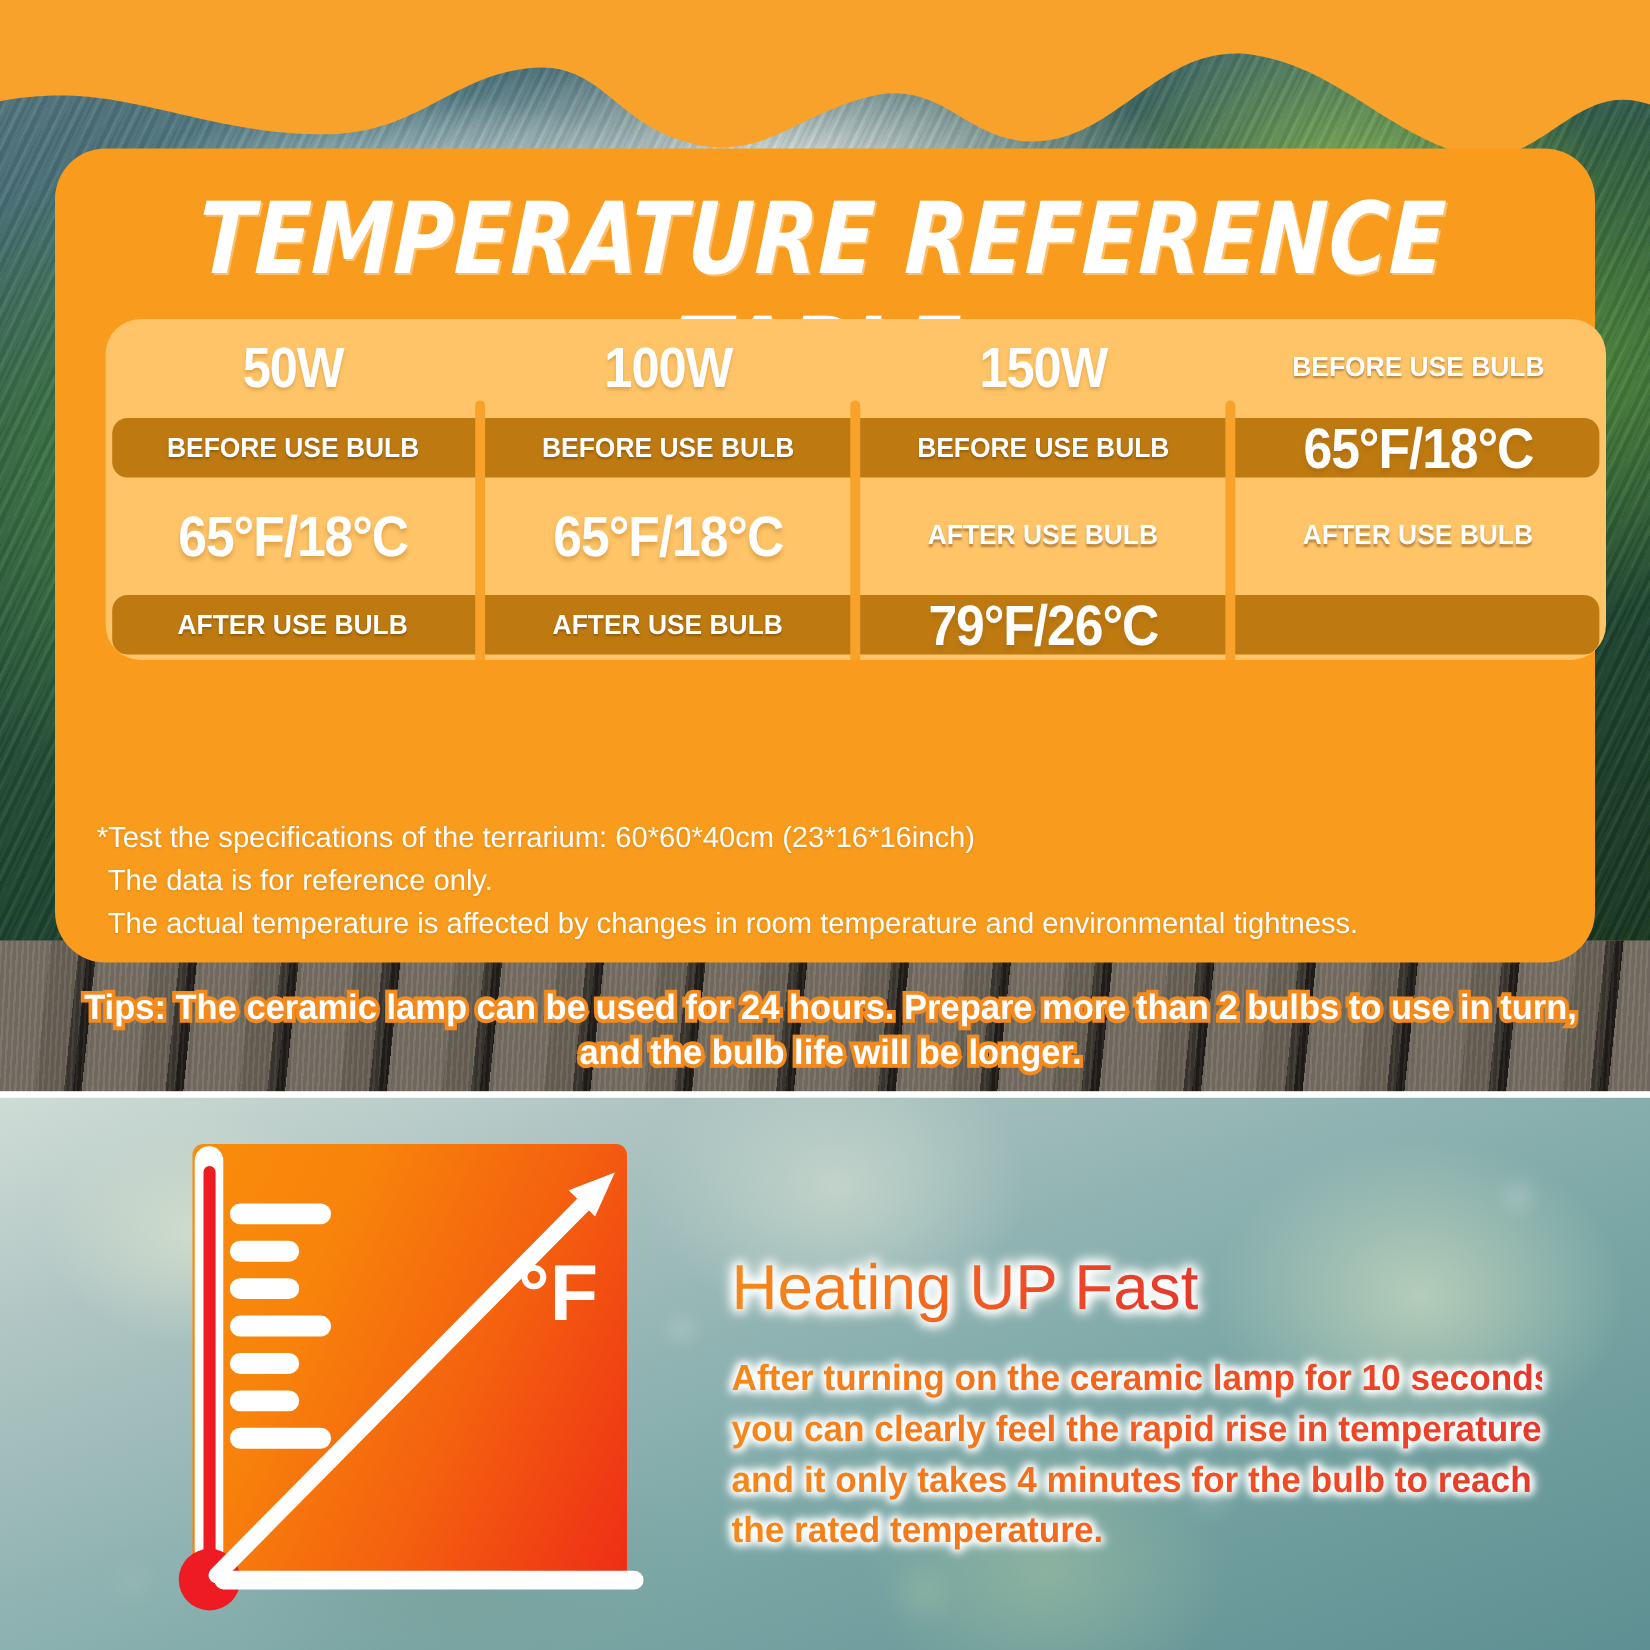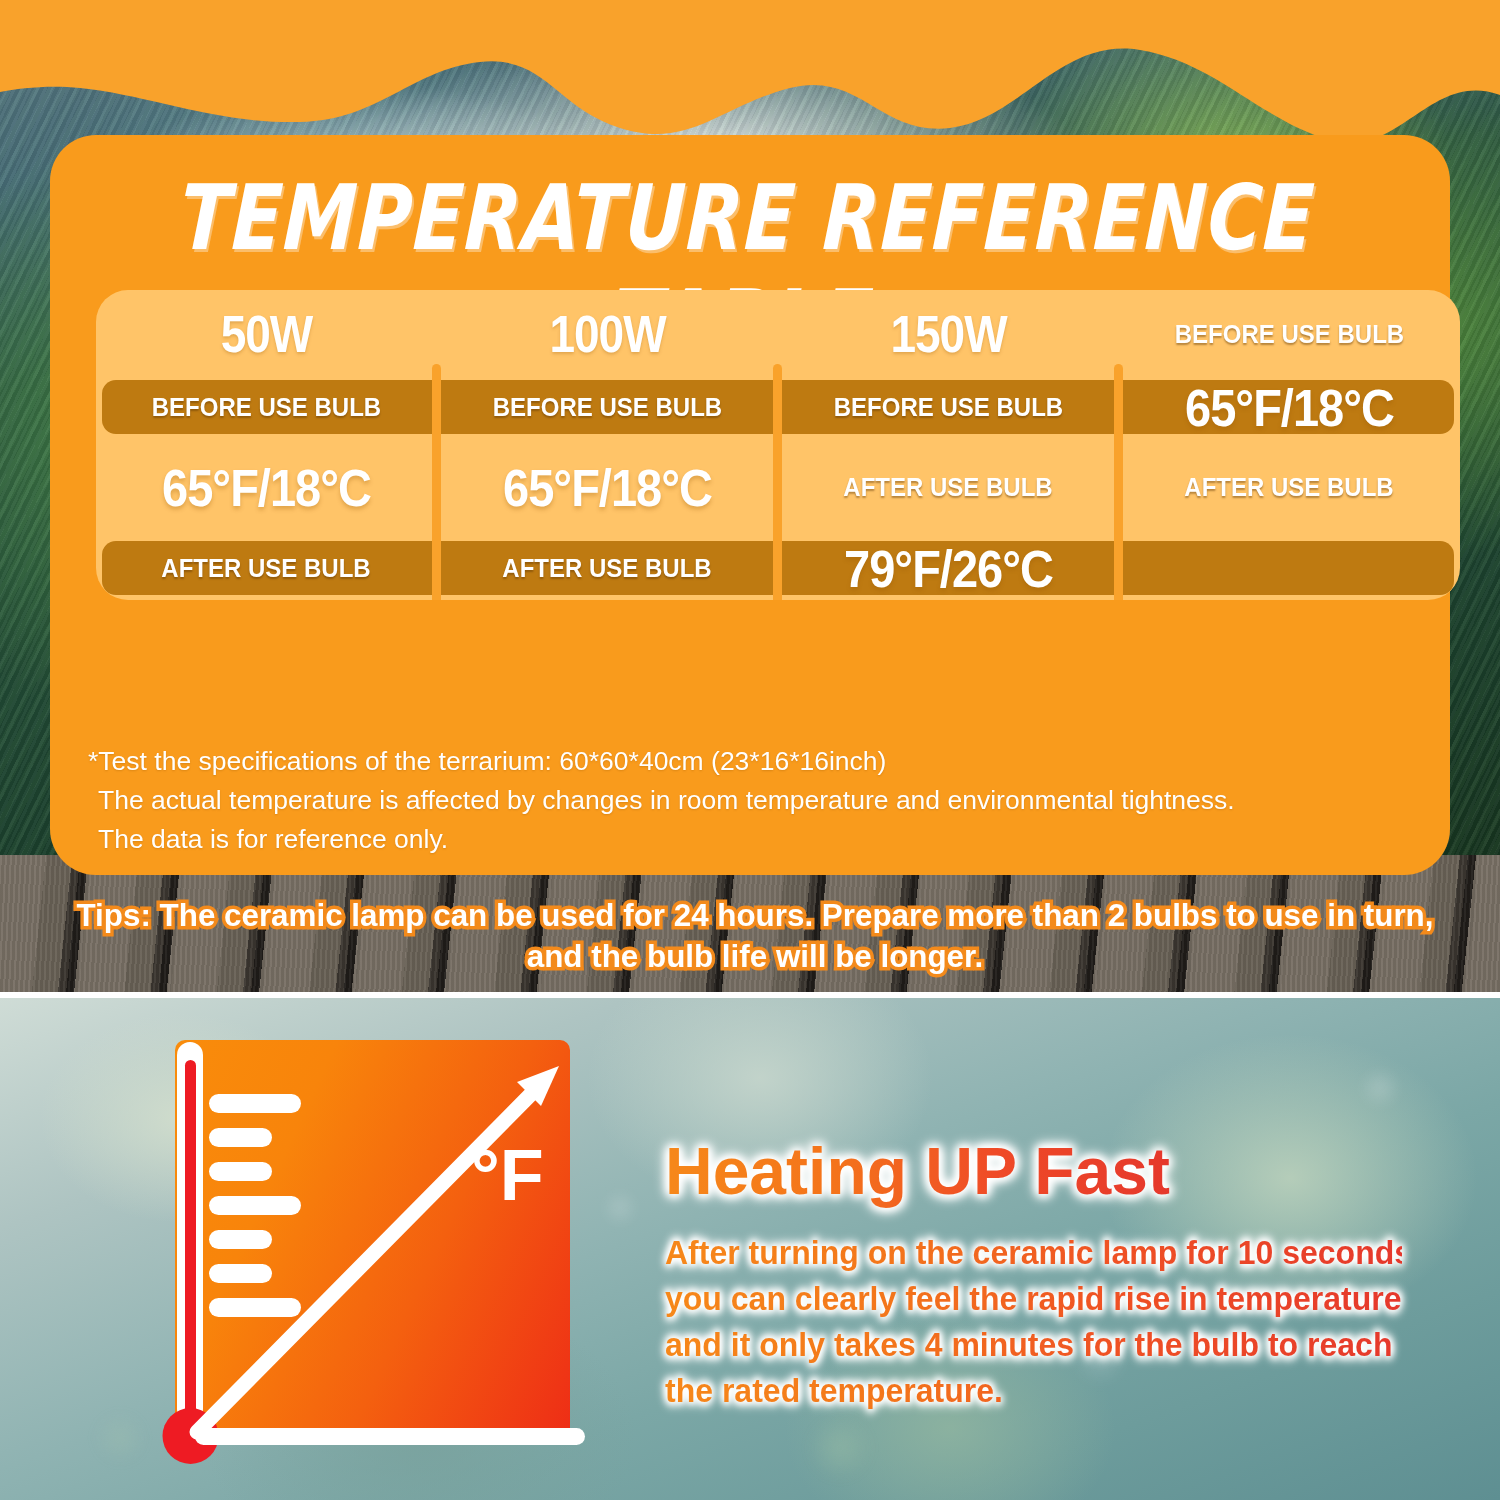--- a/index.html
+++ b/index.html
@@ -122,22 +122,22 @@
       radial-gradient(circle 36px at 120px 440px, rgba(170,200,175,.25), transparent 70%);
     filter:blur(6px);}
 
   
   .icon-box{position:absolute;left:175px;top:42px;width:395px;height:398px;
     background:linear-gradient(115deg,#F98C0B 0%,#F8840B 28%,#F4600F 62%,#EE2D16 100%);
     border-radius:10px;}
   .icon-box svg{position:absolute;left:-40px;top:-8px;width:470px;height:460px;overflow:visible;}
 
   
-  .heading{position:absolute;left:665px;top:125px;font-size:66px;line-height:96px;
-    font-weight:bold;font-family:"Liberation Sans", sans-serif;
+  .heading{position:absolute;left:665px;top:125px;font-size:58px;line-height:96px;
+    font-weight:normal;font-family:"Liberation Sans", sans-serif;
     background:linear-gradient(90deg,#F6881A 0%,#F4731B 34%,#EF4A27 66%,#E5382C 100%);
     -webkit-background-clip:text;background-clip:text;color:transparent;
     -webkit-text-stroke:0px transparent;
     filter:drop-shadow(0 0 5px #fff) drop-shadow(0 0 5px #fff) drop-shadow(0 0 4px #fff);}
   .body-copy{position:absolute;left:665px;top:232px;width:760px;
     font-size:33px;line-height:46px;font-weight:bold;
     font-family:"Liberation Sans", sans-serif;transform:scaleX(.97);transform-origin:left top;
     background:linear-gradient(90deg,#F6881A 0%,#F3761B 30%,#EF5224 60%,#E5382C 100%);
     -webkit-background-clip:text;background-clip:text;color:transparent;
     filter:drop-shadow(0 0 4px #fff) drop-shadow(0 0 4px #fff) drop-shadow(0 0 3px #fff);}
@@ -226,22 +226,22 @@
             </div>
 
           <div class="cell">
               <span class="temp">79°F/26°C</span>
             </div>
         </div>
       </div>
 
       <div class="note">
         <div>*Test the specifications of the terrarium: 60*60*40cm (23*16*16inch)</div>
+        <div class="indent">The data is for reference only.</div>
         <div class="indent">The actual temperature is affected by changes in room temperature and environmental tightness.</div>
-        <div class="indent">The data is for reference only.</div>
       </div>
     </div>
 
     <div class="tips">
       <span>Tips: The ceramic lamp can be used for 24 hours. Prepare more than 2 bulbs to use in turn,</span>
       <span>and the bulb life will be longer.</span>
     </div>
   </div>
 
   <div class="hr-divide"></div>

